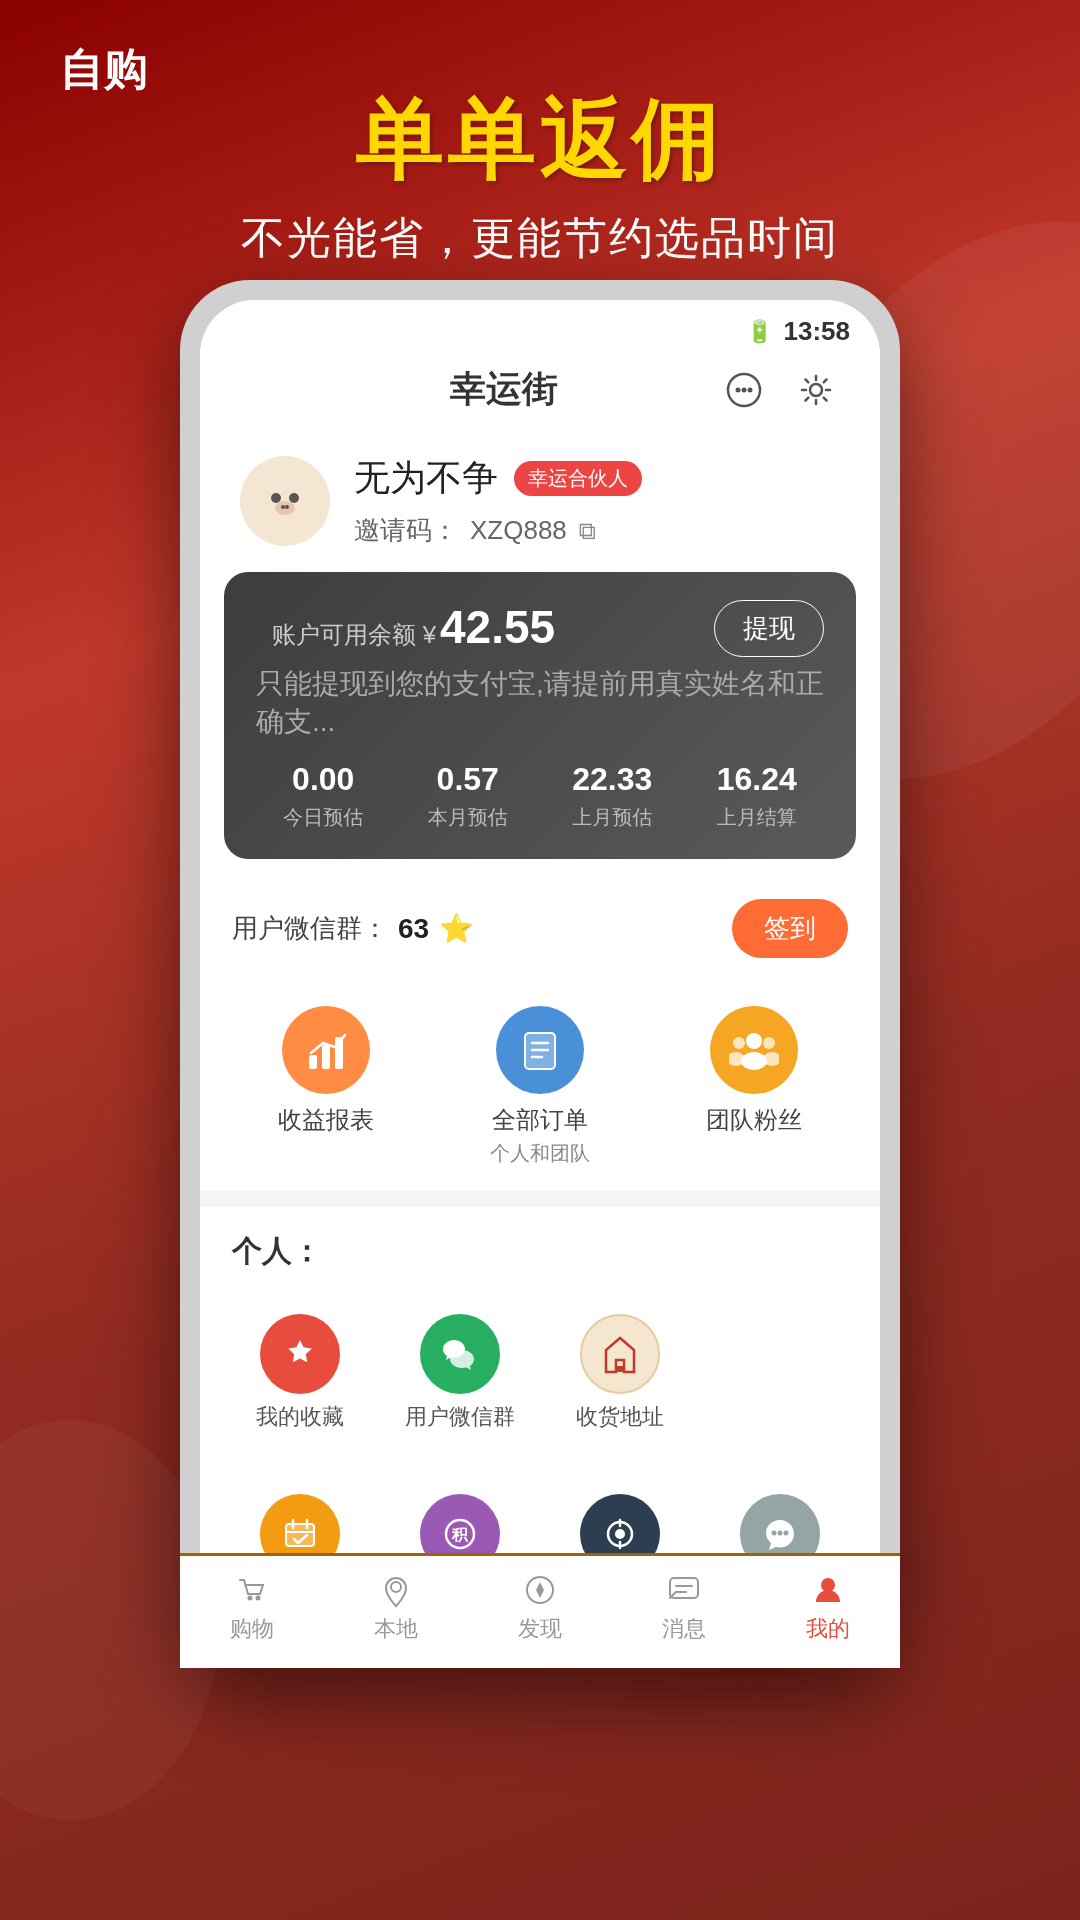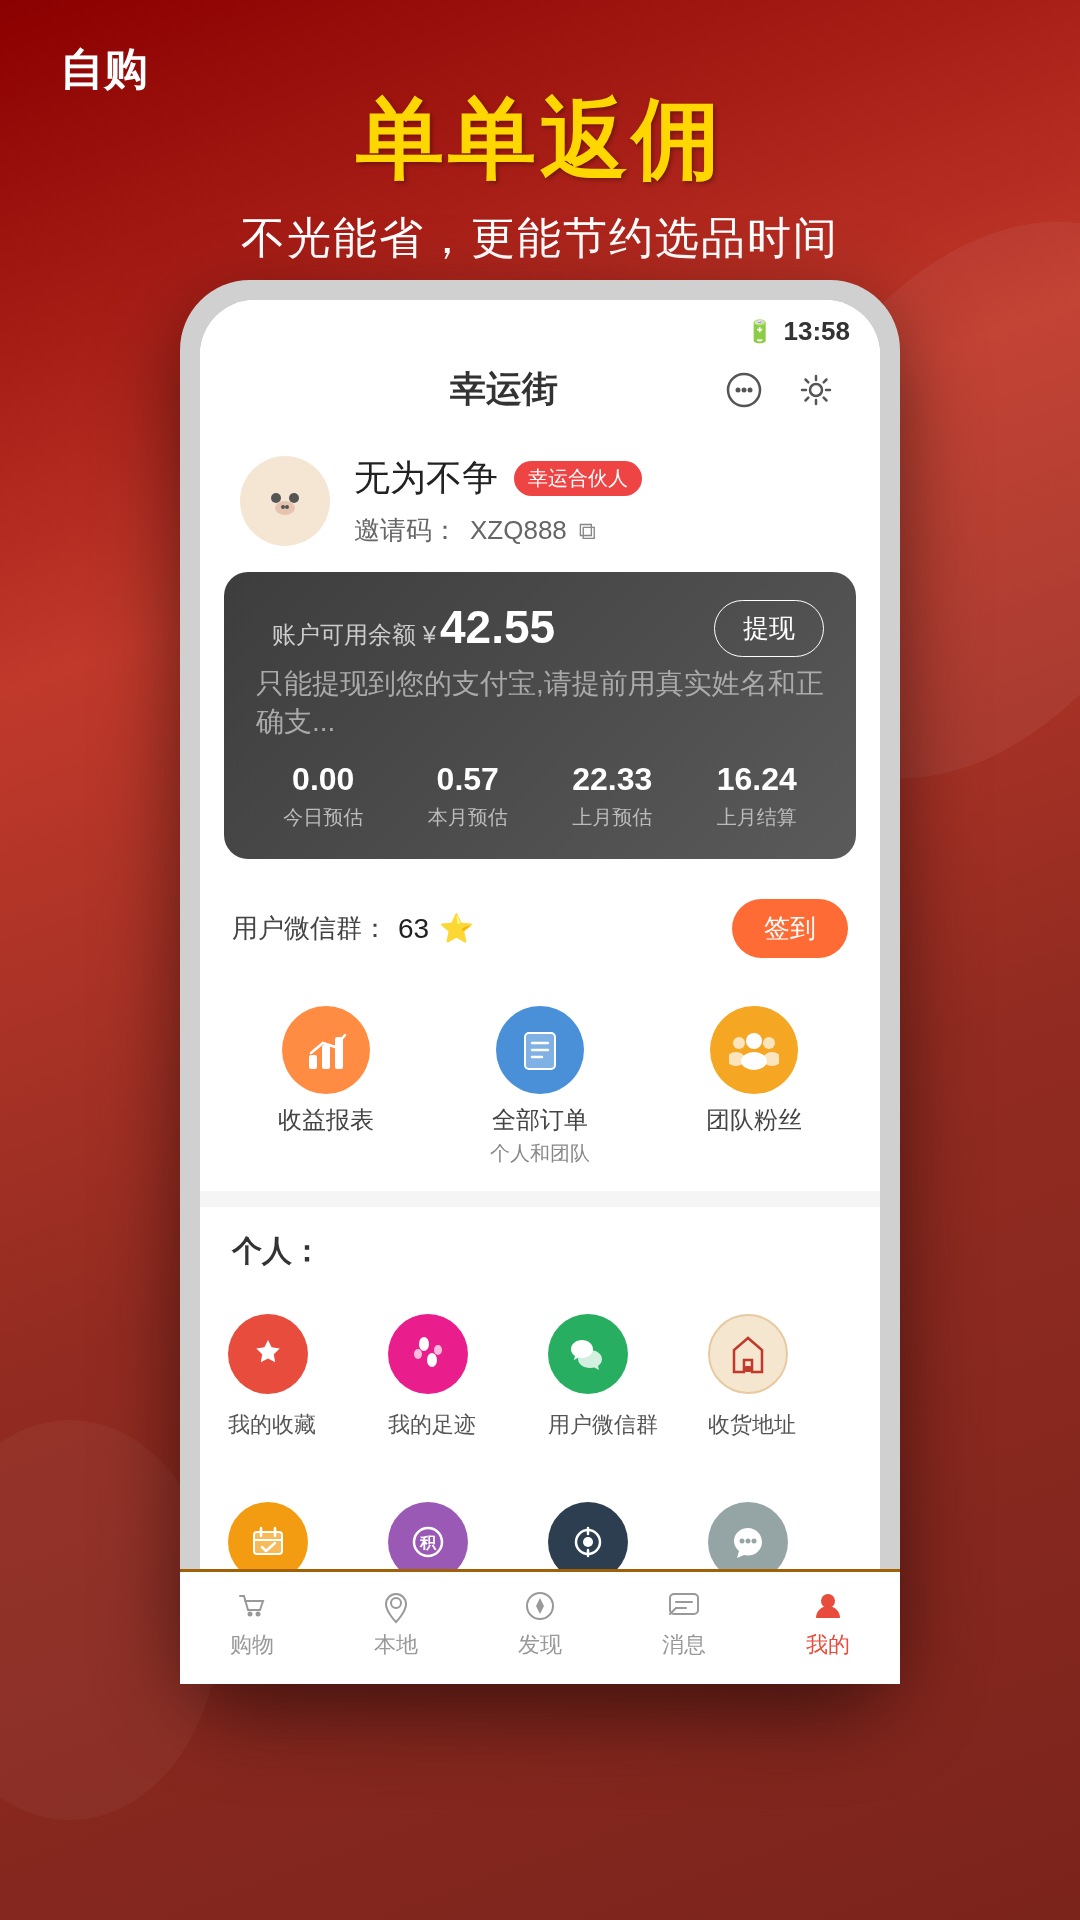--- a/index.html
+++ b/index.html
@@ -257,21 +257,21 @@
     }
     .coins-left {
       display: flex;
       align-items: center;
       gap: 10px;
       font-size: 26px;
       color: #444;
     }
     .coins-value {
       font-size: 28px;
-      font-weight: 400;
+      font-weight: 700;
       color: #222;
       text-align: center;
     }
     .coin-icon {
       font-size: 28px;
     }
     .checkin-btn {
       background: #FF6B35;
       color: white;
       border: none;
@@ -330,22 +330,22 @@
     .grid-menu {
       display: grid;
       grid-template-columns: repeat(4, 1fr);
       gap: 0;
       background: white;
       padding: 10px 20px 20px;
     }
     .menu-item {
       display: flex;
       flex-direction: column;
-      align-items: flex-start;
-      gap: 16px;
+      align-items: center;
+      gap: 8px;
       padding: 16px 8px;
     }
     .menu-icon-wrap {
       width: 80px;
       height: 80px;
       border-radius: 50%;
       display: flex;
       align-items: center;
       justify-content: center;
       font-size: 36px;
@@ -551,31 +551,20 @@
       <div class="grid-menu">
         <div class="menu-item">
           <div class="menu-icon-wrap icon-red">
             <svg width="44" height="44" viewBox="0 0 44 44" fill="none">
               <path d="M22 8l3.6 7.3 8.1 1.2-5.9 5.7 1.4 8-7.2-3.8-7.2 3.8 1.4-8L10.3 16.5l8.1-1.2L22 8z" fill="white"></path>
             </svg>
           </div>
           <span class="menu-label">我的收藏</span>
         </div>
         <div class="menu-item">
-          <div class="menu-icon-wrap icon-pink">
-            <svg width="44" height="44" viewBox="0 0 44 44" fill="none">
-              <ellipse cx="18" cy="12" rx="5" ry="7" fill="white"></ellipse>
-              <ellipse cx="26" cy="28" rx="5" ry="7" fill="white"></ellipse>
-              <ellipse cx="12" cy="22" rx="4" ry="5" fill="white" fill-opacity="0.7"></ellipse>
-              <ellipse cx="32" cy="18" rx="4" ry="5" fill="white" fill-opacity="0.7"></ellipse>
-            </svg>
-          </div>
-          <span class="menu-label">我的足迹</span>
-        </div>
-        <div class="menu-item">
           <div class="menu-icon-wrap icon-green">
             <svg width="44" height="44" viewBox="0 0 44 44" fill="none">
               <path d="M16 8C10 8 5 12 5 17c0 3 1.5 5.5 4 7l-1 4 4.5-2.5c1.1.3 2.2.5 3.5.5 6 0 11-4 11-9S22 8 16 8z" fill="white"></path>
               <path d="M24 18c6.5 0 12 4 12 9 0 2.8-1.5 5.3-4 7l1 4-4.5-2.5c-1.3.3-2.7.5-4.5.5-6.5 0-12-4-12-9s5.5-9 12-9z" fill="white" fill-opacity="0.8"></path>
             </svg>
           </div>
           <span class="menu-label">用户微信群</span>
         </div>
         <div class="menu-item">
           <div class="menu-icon-wrap icon-house">

